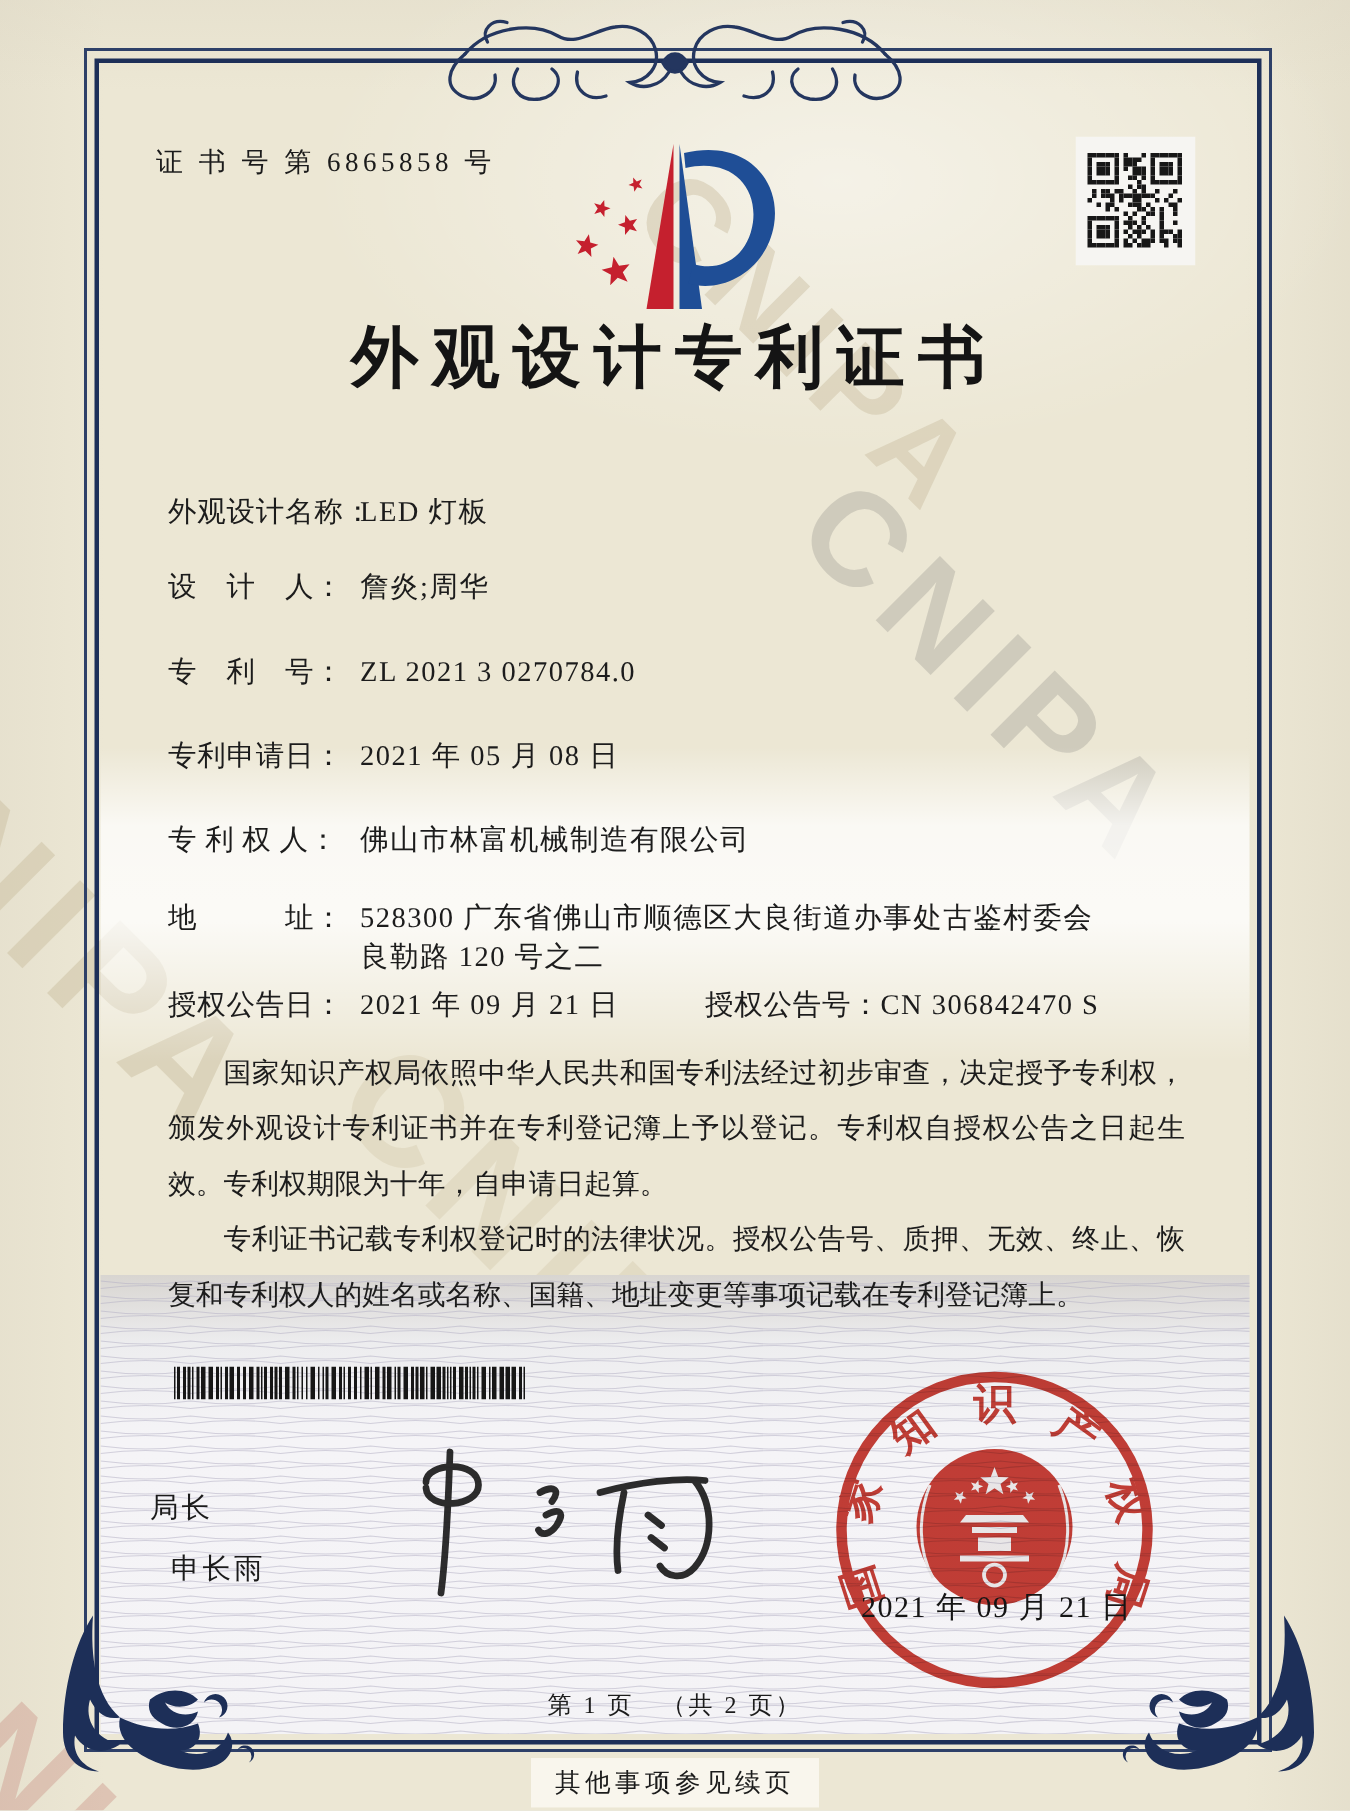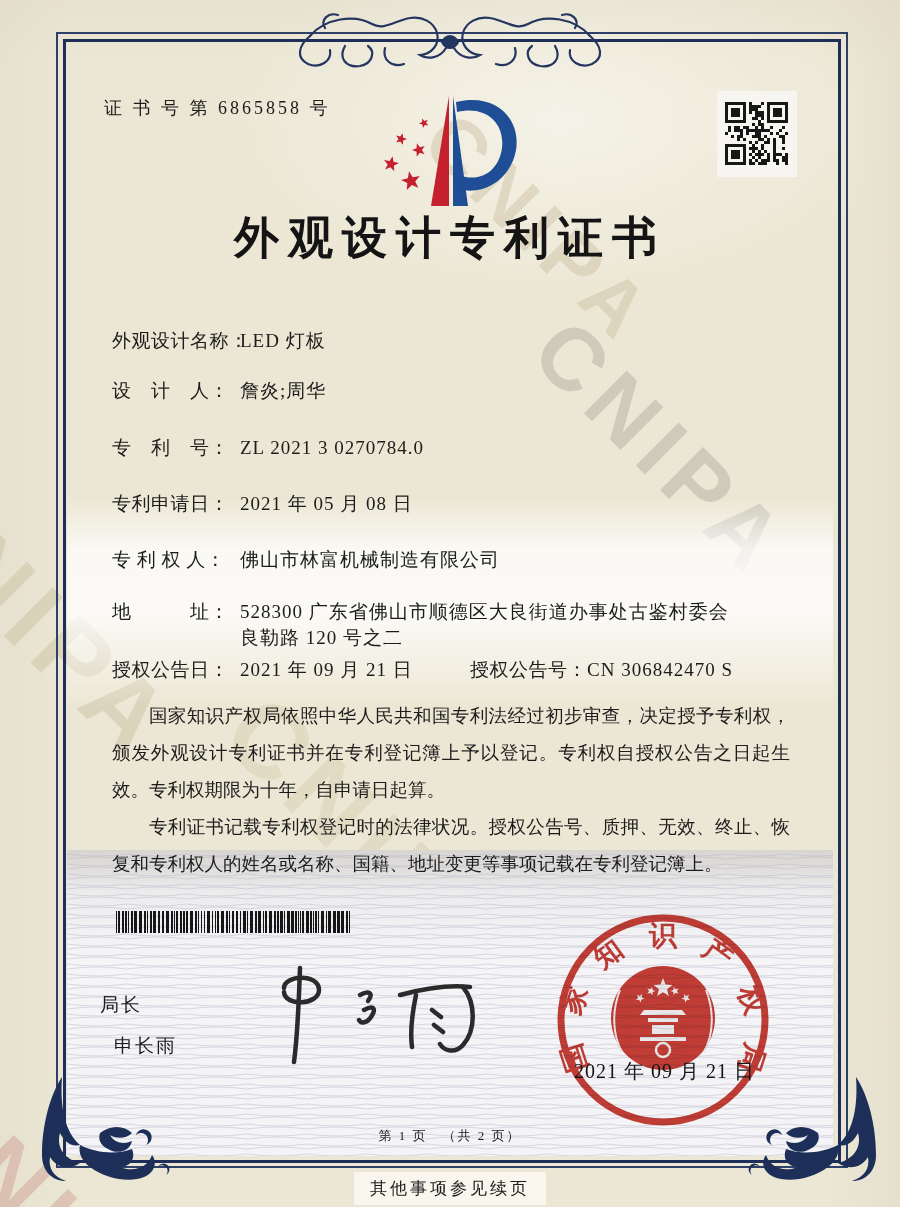--- a/index.html
+++ b/index.html
@@ -54,21 +54,21 @@
   .row .val2{display:block;margin-left:128px;margin-top:0;letter-spacing:1px;}
   .grant-no{position:absolute;left:358px;top:0;white-space:nowrap;}
   .paras{position:absolute;left:112px;top:698px;width:678px;font-size:18.5px;line-height:37px;text-align:justify;color:#1c1c1c;}
   .paras p{margin:0;text-indent:2em;}
   .barcode{position:absolute;left:114px;top:911px;}
   .director{position:absolute;left:100px;top:992px;font-size:19px;color:#1b1b1b;letter-spacing:2px;}
   .director-name{position:absolute;left:114px;top:1033px;font-size:19px;color:#1b1b1b;letter-spacing:2px;}
   .sig{position:absolute;left:240px;top:950px;}
   .seal{position:absolute;left:548px;top:906px;mix-blend-mode:multiply;opacity:.94;}
   .seal-date{position:absolute;left:552px;top:1058px;width:225px;text-align:center;font-size:20px;color:#151515;letter-spacing:1px;}
-  .page-info{position:absolute;left:0;top:1127px;width:900px;text-align:center;font-size:13px;letter-spacing:2px;color:#1c1c1c;}
+  .page-info{position:absolute;left:0;top:1127px;width:900px;text-align:center;font-size:16px;letter-spacing:2px;color:#1c1c1c;}
   .note{
     position:absolute;left:50%;top:1172px;transform:translateX(-50%);
     font-size:17px;letter-spacing:3px;color:#1b1b1b;
     background:rgba(252,250,242,.8);padding:5px 16px;
   }
   .ornament-top{position:absolute;left:250px;top:6px;}
   .corner{position:absolute;}
   .corner.bl{left:40px;top:1075px;}
   .corner.br{left:748px;top:1075px;transform:scaleX(-1);}
 </style>

